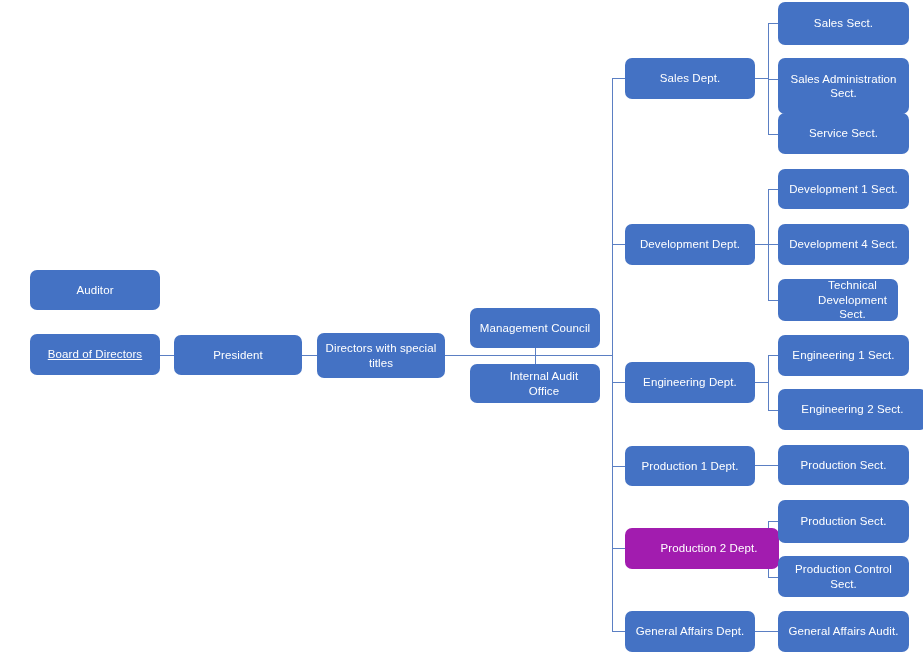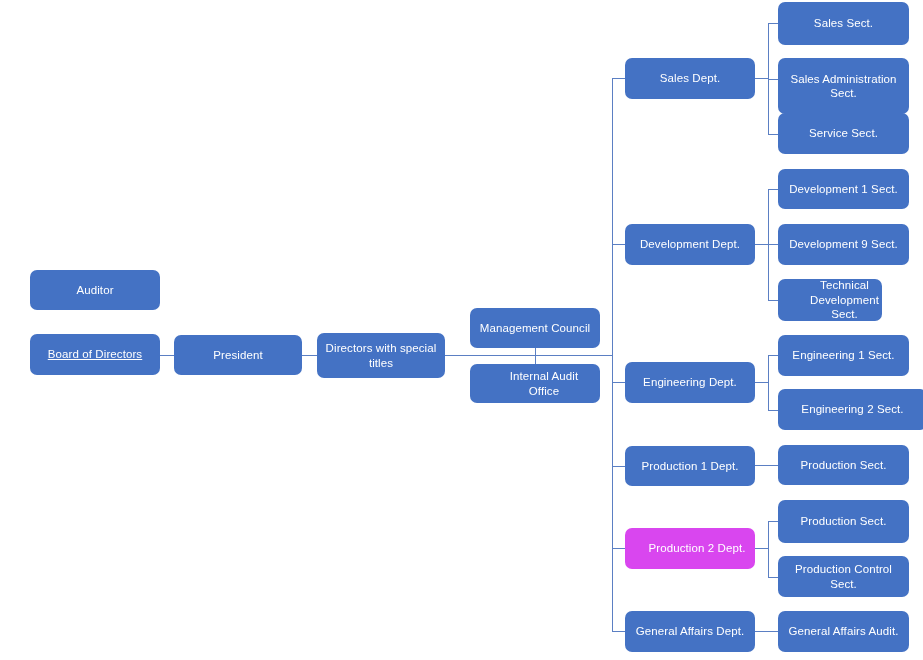--- a/index.html
+++ b/index.html
@@ -108,43 +108,43 @@
   </div>
   <div class="node" style="left: 625px; top: 224px; width: 130px; height: 41px; background: rgb(68, 114, 196); color: rgb(255, 255, 255);">
     <span>Development Dept.</span>
   </div>
   <div class="node" style="left: 625px; top: 362px; width: 130px; height: 41px; background: rgb(68, 114, 196); color: rgb(255, 255, 255);">
     <span>Engineering Dept.</span>
   </div>
   <div class="node" style="left: 625px; top: 446px; width: 130px; height: 40px; background: rgb(68, 114, 196); color: rgb(255, 255, 255);">
     <span>Production 1  Dept.</span>
   </div>
-  <div class="node" style="left: 625px; top: 528px; width: 130px; height: 41px; background: #d946ef; color: rgb(255, 255, 255); padding-left: 20px;">
+  <div class="node" style="left: 625px; top: 528px; width: 154px; height: 41px; background: #a21caf; color: rgb(255, 255, 255); padding-left: 20px;">
     <span>Production 2  Dept.</span>
   </div>
   <div class="node" style="left: 625px; top: 611px; width: 130px; height: 41px; background: rgb(68, 114, 196); color: rgb(255, 255, 255);">
     <span>General Affairs Dept.</span>
   </div>
 
   <div class="node" style="left: 778px; top: 2px; width: 131px; height: 43px; background: rgb(68, 114, 196); color: rgb(255, 255, 255); align-items: center;">
     <span>Sales Sect.</span>
   </div>
   <div class="node two-line" style="left: 778px; top: 58px; width: 131px; height: 56px; background: rgb(68, 114, 196); color: rgb(255, 255, 255);">
     <span>Sales Administration Sect.</span>
   </div>
   <div class="node" style="left: 778px; top: 113px; width: 131px; height: 41px; background: rgb(68, 114, 196); color: rgb(255, 255, 255);">
     <span>Service Sect.</span>
   </div>
   <div class="node" style="left: 778px; top: 169px; width: 131px; height: 40px; background: rgb(68, 114, 196); color: rgb(255, 255, 255);">
     <span>Development 1 Sect.</span>
   </div>
   <div class="node" style="left: 778px; top: 224px; width: 131px; height: 41px; background: rgb(68, 114, 196); color: rgb(255, 255, 255);">
-    <span>Development 9 Sect.</span>
+    <span>Development 4 Sect.</span>
   </div>
-  <div class="node two-line" style="left: 778px; top: 279px; width: 104px; height: 42px; background: rgb(68, 114, 196); color: rgb(255, 255, 255); padding-left: 35px;">
+  <div class="node two-line" style="left: 778px; top: 279px; width: 120px; height: 42px; background: rgb(68, 114, 196); color: rgb(255, 255, 255); padding-left: 35px;">
     <span>Technical Development Sect.</span>
   </div>
   <div class="node" style="left: 778px; top: 335px; width: 131px; height: 41px; background: rgb(68, 114, 196); color: rgb(255, 255, 255);">
     <span>Engineering 1 Sect.</span>
   </div>
   <div class="node" style="left: 778px; top: 389px; width: 149px; height: 41px; background: rgb(68, 114, 196); color: rgb(255, 255, 255);">
     <span>Engineering 2 Sect.</span>
   </div>
   <div class="node" style="left: 778px; top: 445px; width: 131px; height: 40px; background: rgb(68, 114, 196); color: rgb(255, 255, 255);">
     <span>Production Sect.</span>

